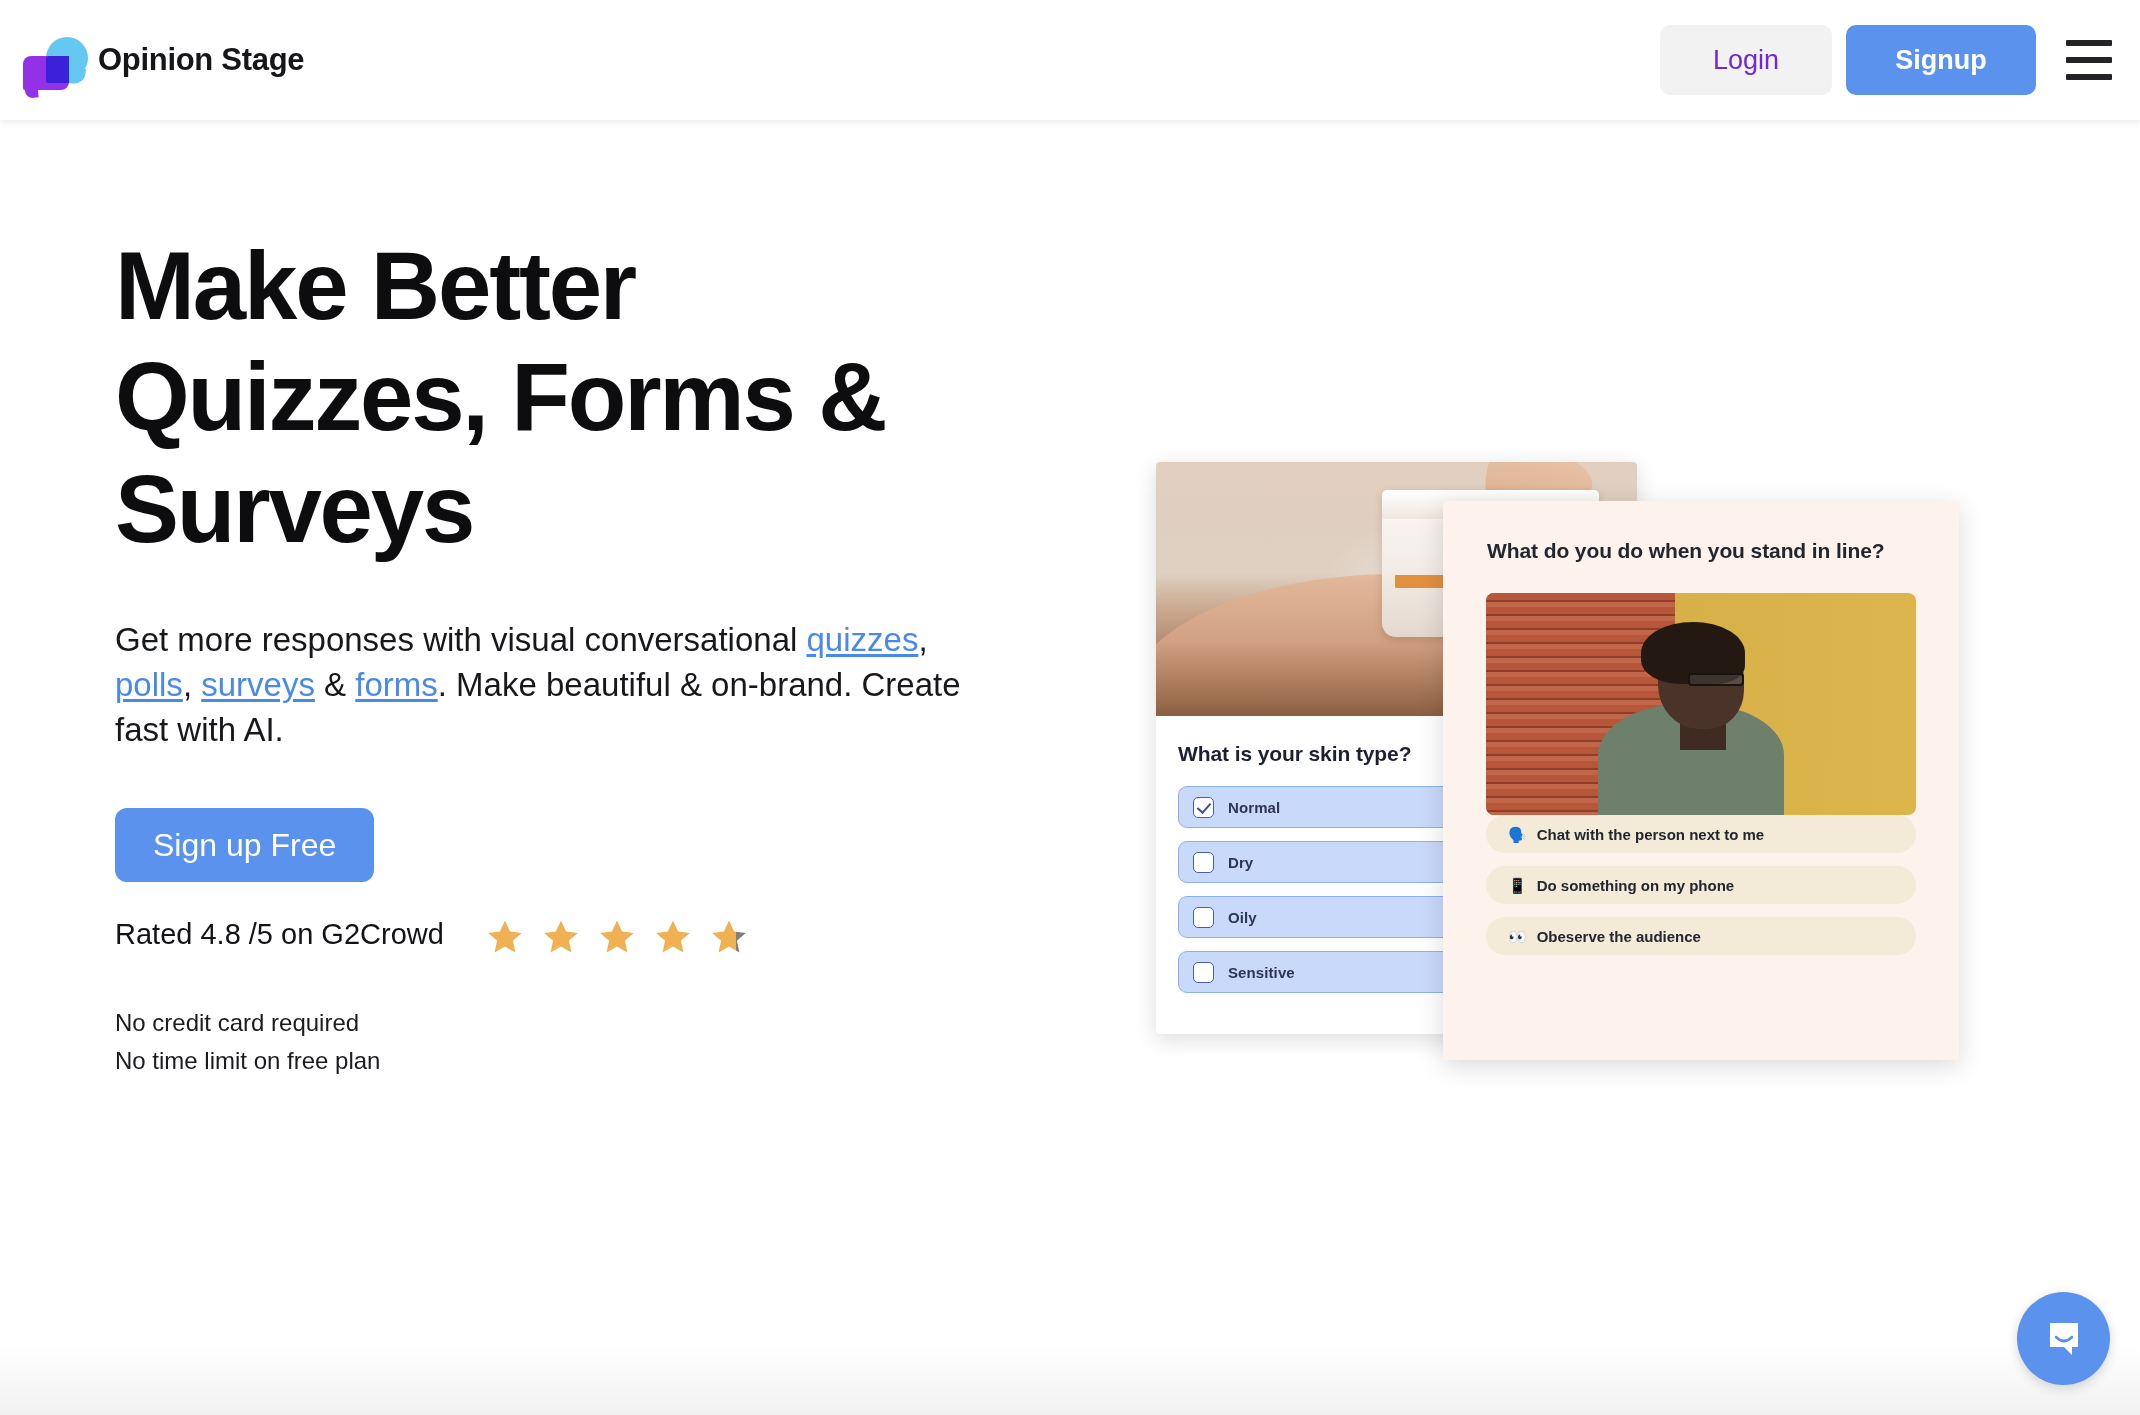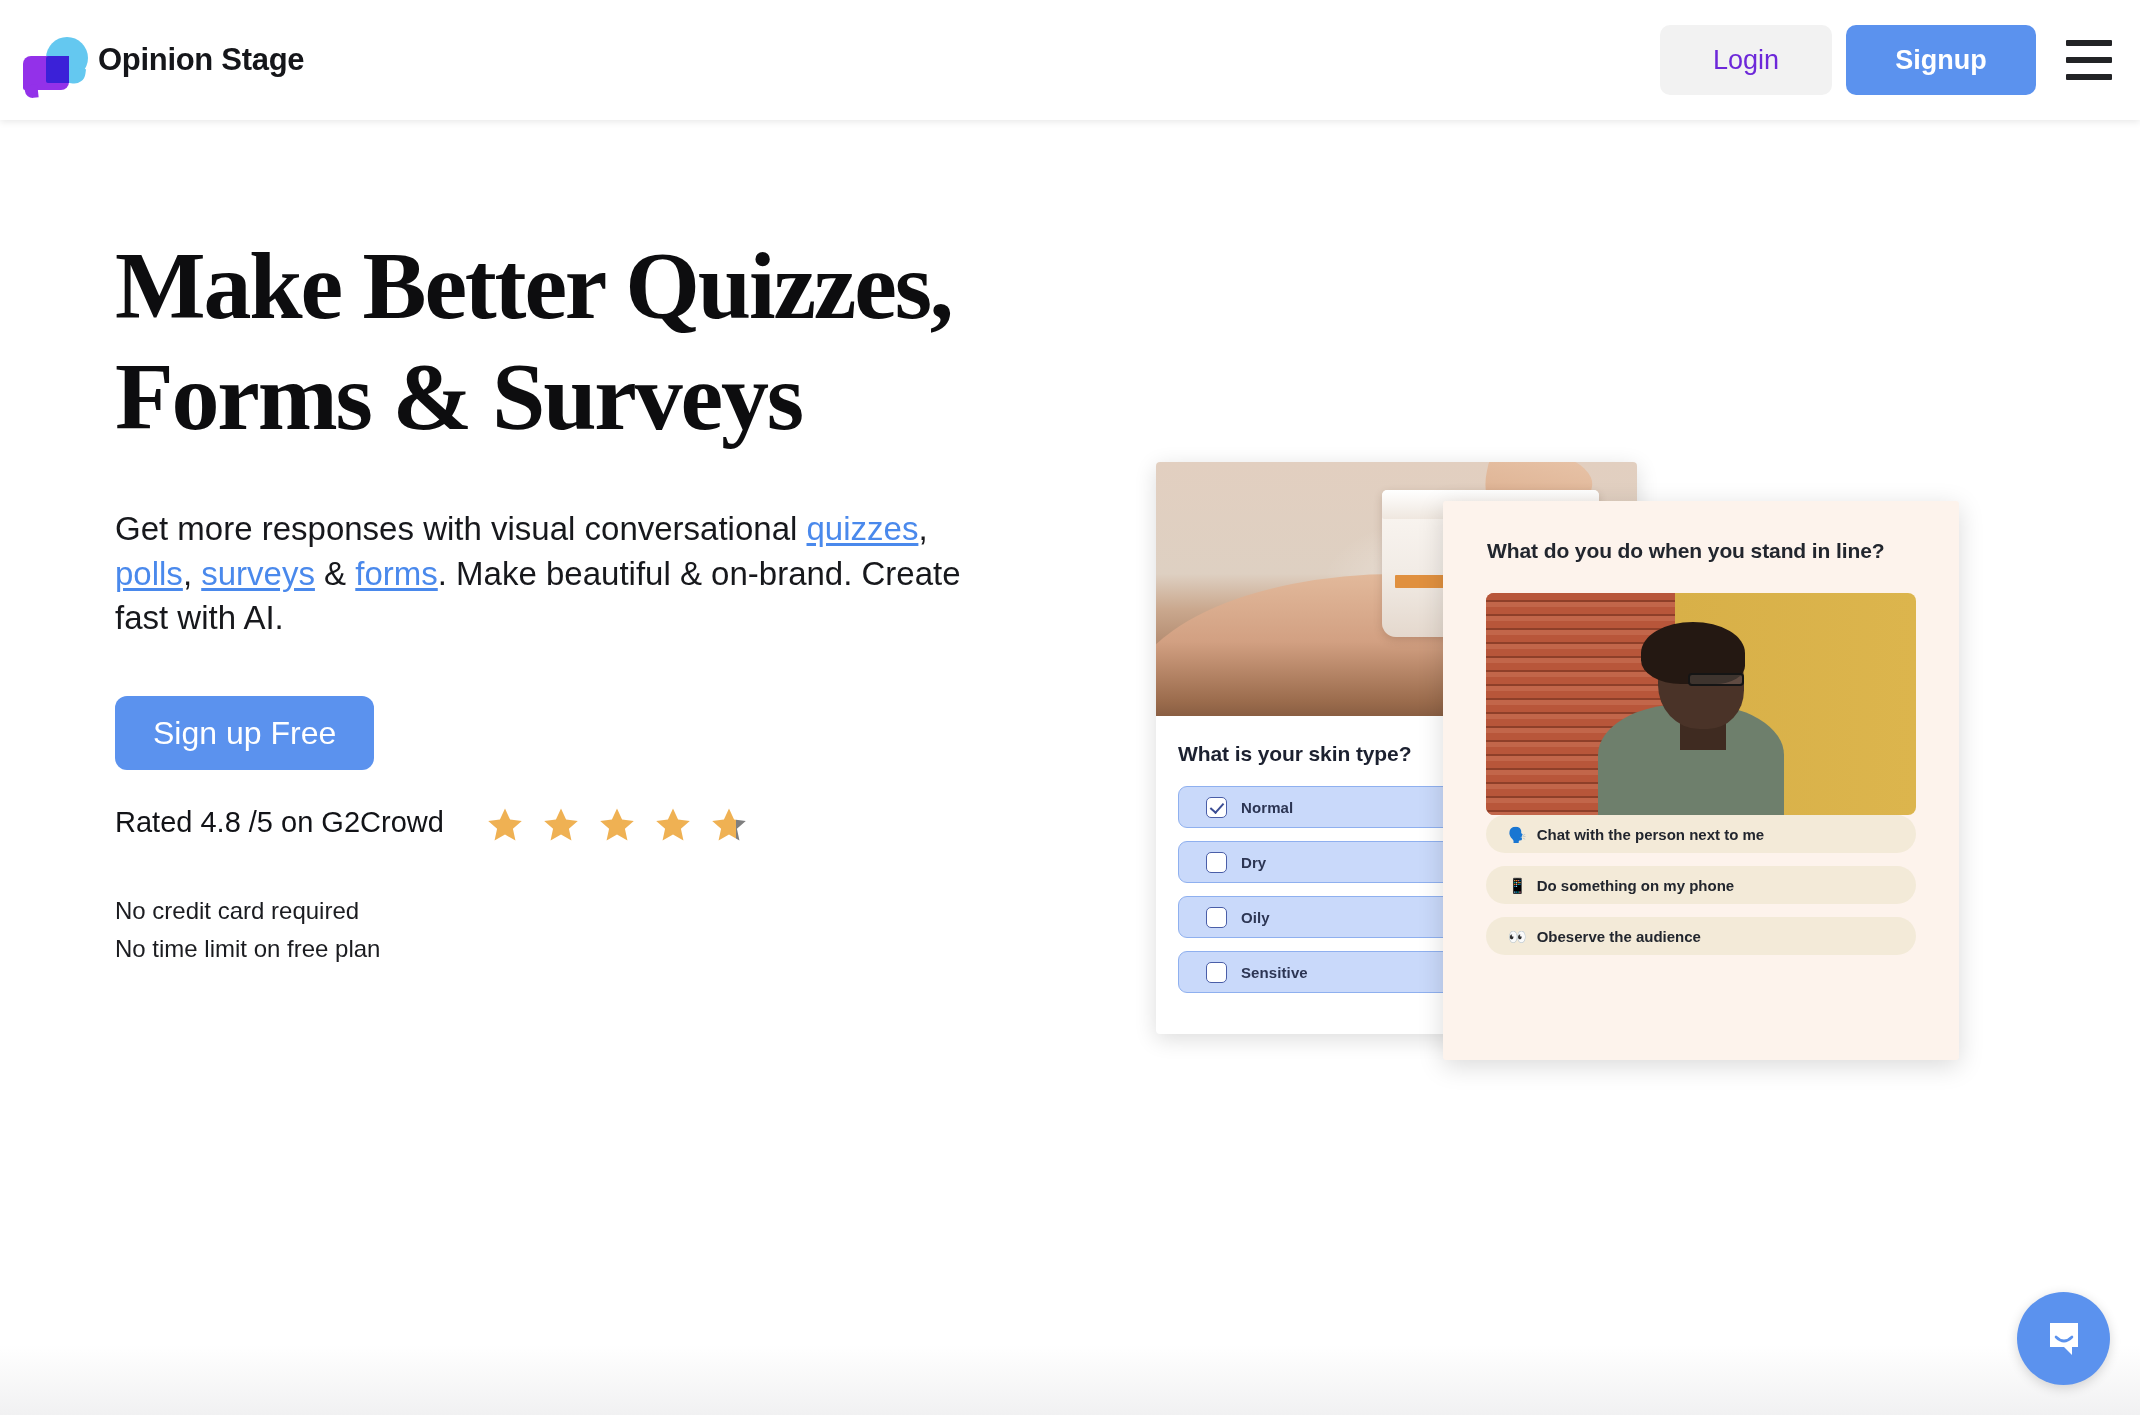--- a/index.html
+++ b/index.html
@@ -163,21 +163,20 @@
   }
 
   .hero-title {
     font-size: 96px;
     line-height: 1.16;
     font-weight: 700;
     color: #0d0d0f;
     letter-spacing: -2.2px;
     margin: 0;
     width: 880px;
-    font-family: Liberation Serif, serif;
   }
 
   .hero-sub {
     margin-top: 54px;
     font-size: 33px;
     line-height: 1.36;
     color: #17181c;
     width: 880px;
     font-weight: 400;
   }
@@ -338,21 +337,21 @@
     color: #1c2130;
     margin-bottom: 20px;
     letter-spacing: -0.1px;
   }
   .opt {
     display: flex;
     align-items: center;
     gap: 14px;
     height: 42px;
     margin-bottom: 13px;
-    padding: 0 27px;
+    padding: 0 14px;
     background: #c9d9fa;
     border: 1.5px solid #8fb0ef;
     border-radius: 9px;
     cursor: pointer;
     text-align: center;
   }
   .opt-box {
     width: 21px; height: 21px;
     flex: none;
     border: 1.6px solid #4a5ea8;

